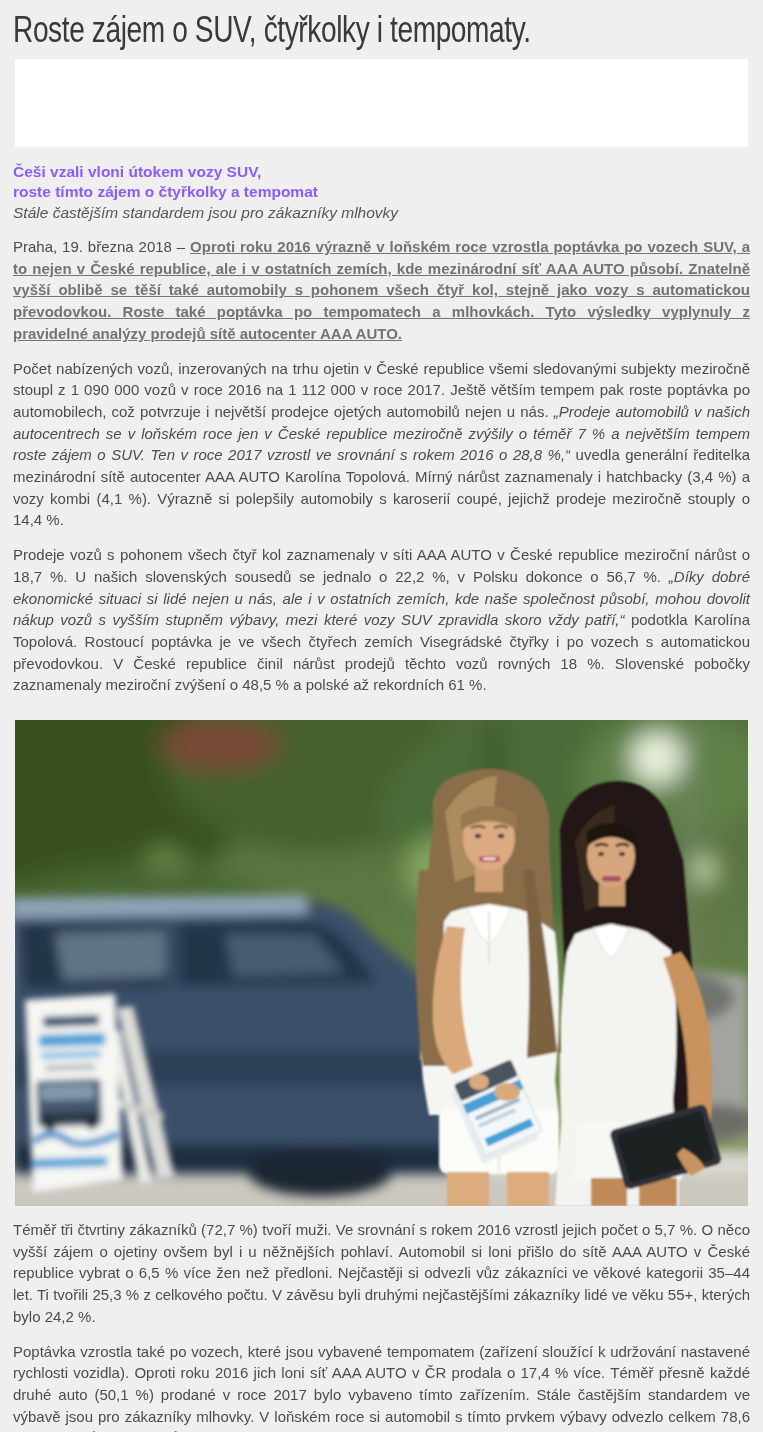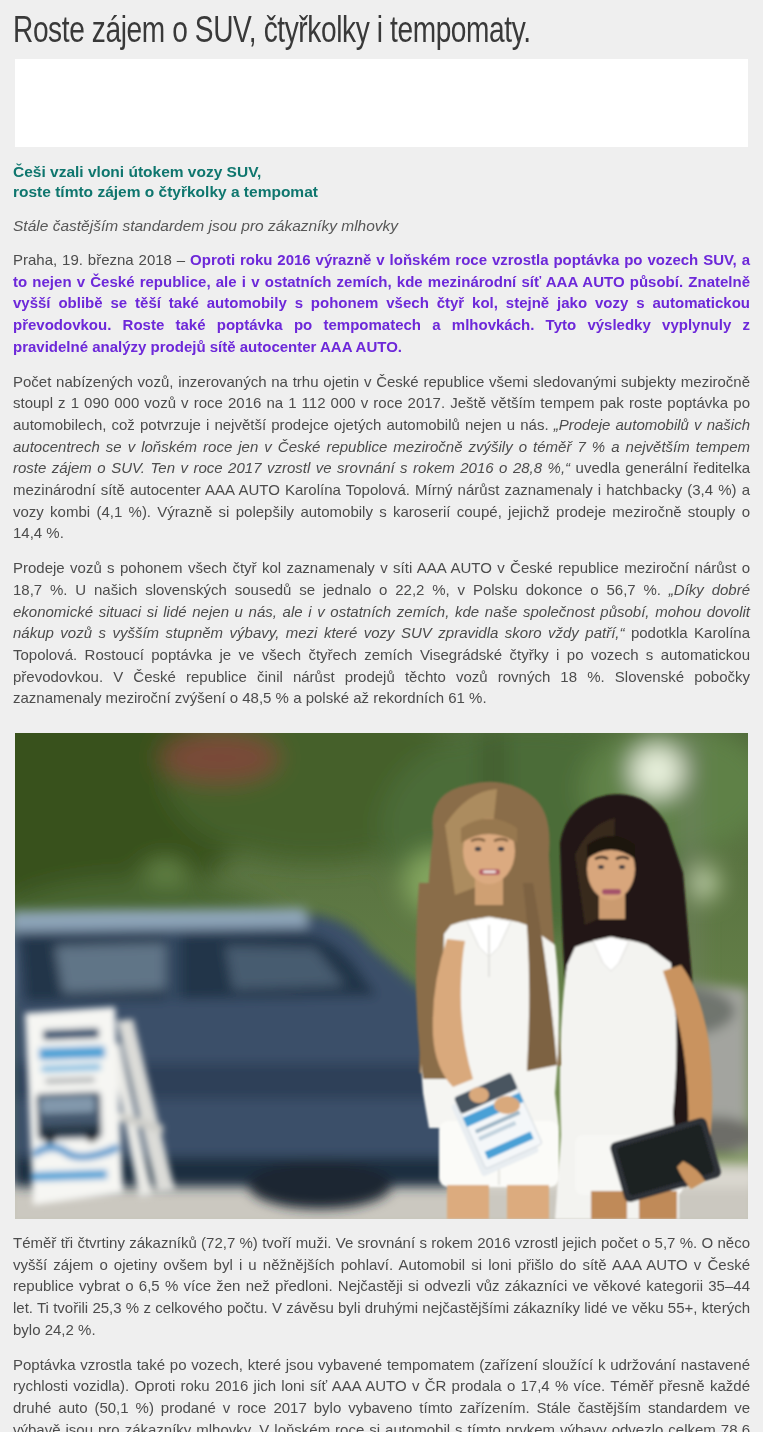--- a/index.html
+++ b/index.html
@@ -15,32 +15,31 @@
     font-size:36px;font-weight:400;color:#393939;
     white-space:nowrap;letter-spacing:-0.5px;
     transform:scaleX(0.78);transform-origin:0 50%;
   }
   .placeholder-box{
     margin-top:8px;margin-left:2px;
     width:733px;height:88px;background:#ffffff;
   }
   .subtitle{
     margin-top:15px;
-    font-size:15.5px;font-weight:700;color:#0f766e;line-height:20px;
+    font-size:15.5px;font-weight:700;color:#8b5cf6;line-height:20px;
   }
   .lede{
-    margin-top:13px;
     font-size:15.5px;font-style:italic;color:#575757;line-height:21px;
   }
   p.body{
     margin:13px 0 0 0;
     font-size:15px;line-height:21.7px;text-align:justify;color:#4c4c4c;
   }
   .seg-normal{}
-  .seg-bold{font-weight:700;color:#6d28d9;}
+  .seg-bold{font-weight:700;color:#737373;text-decoration:underline;}
   .seg-italic{font-style:italic;}
   .photo-wrap{
     margin-top:24px;margin-left:2px;
     width:733px;height:486px;overflow:hidden;background:#5d7a43;
     line-height:0;
   }
 </style>
 </head>
 <body>
 

